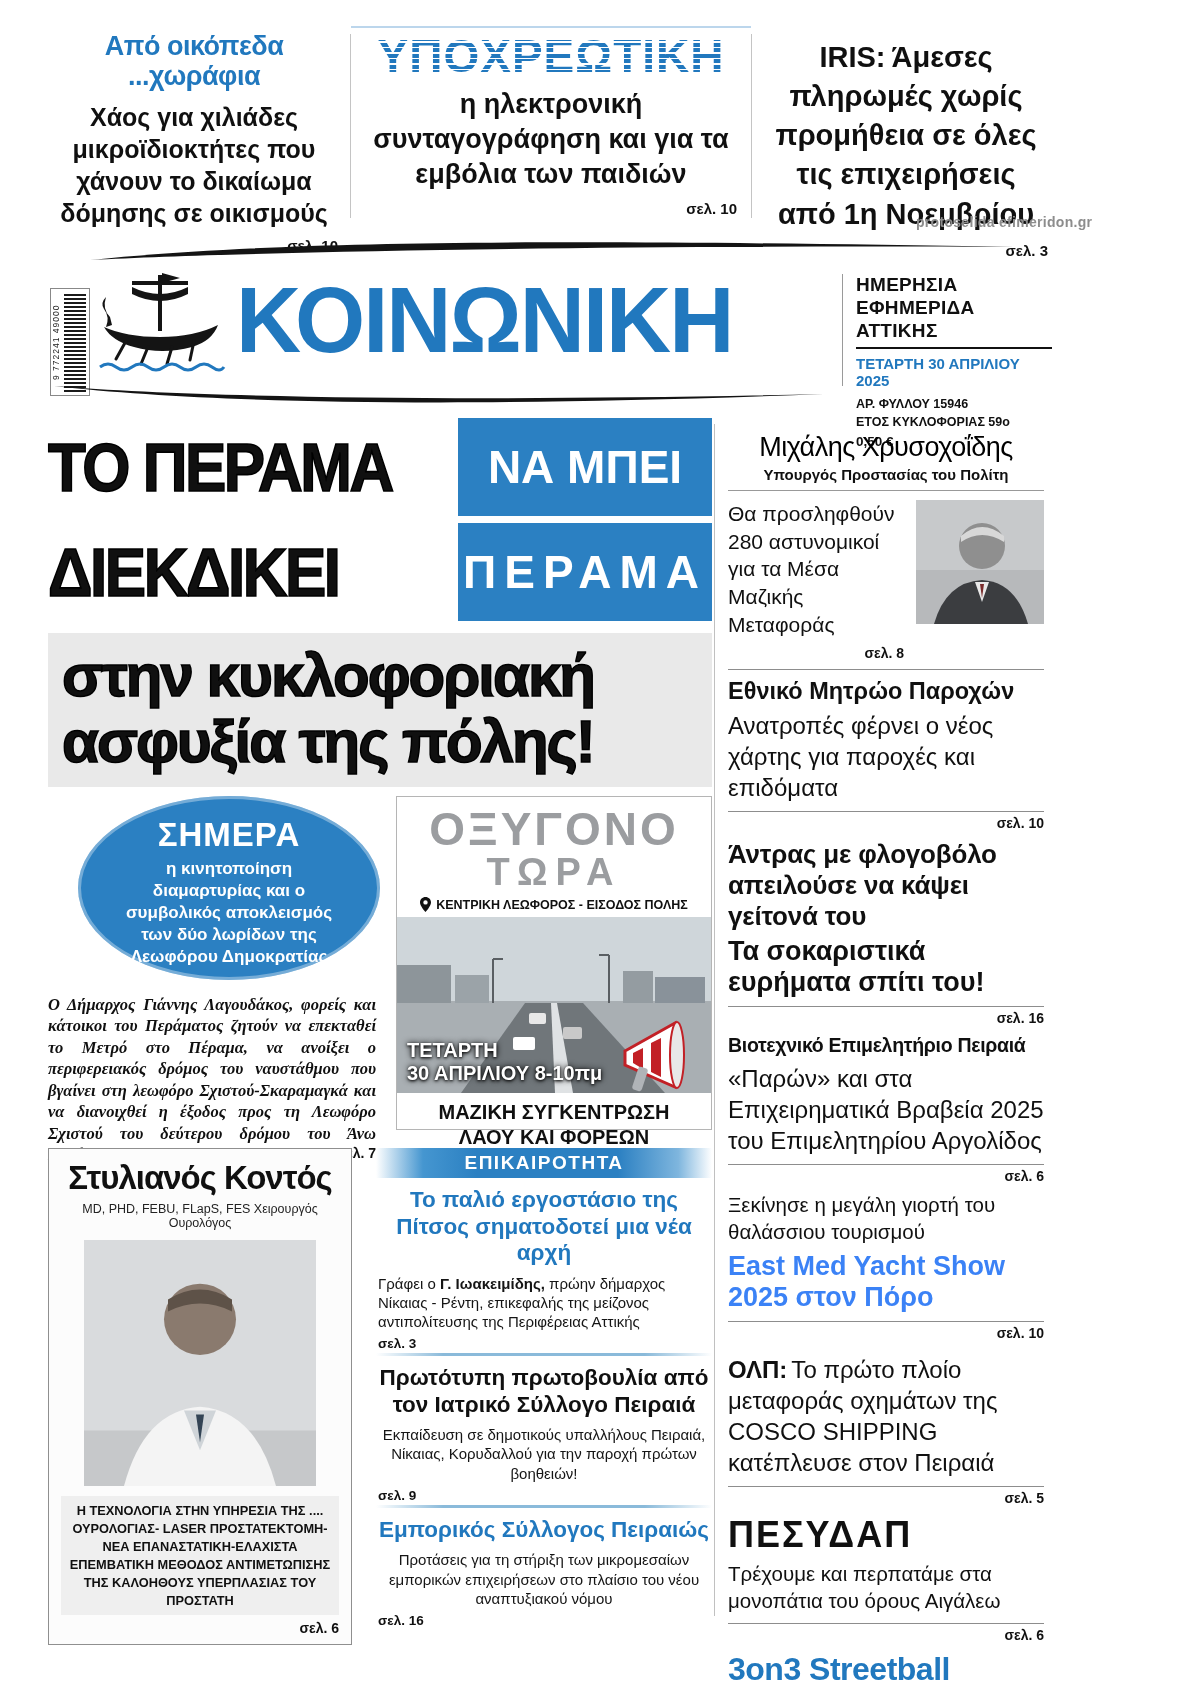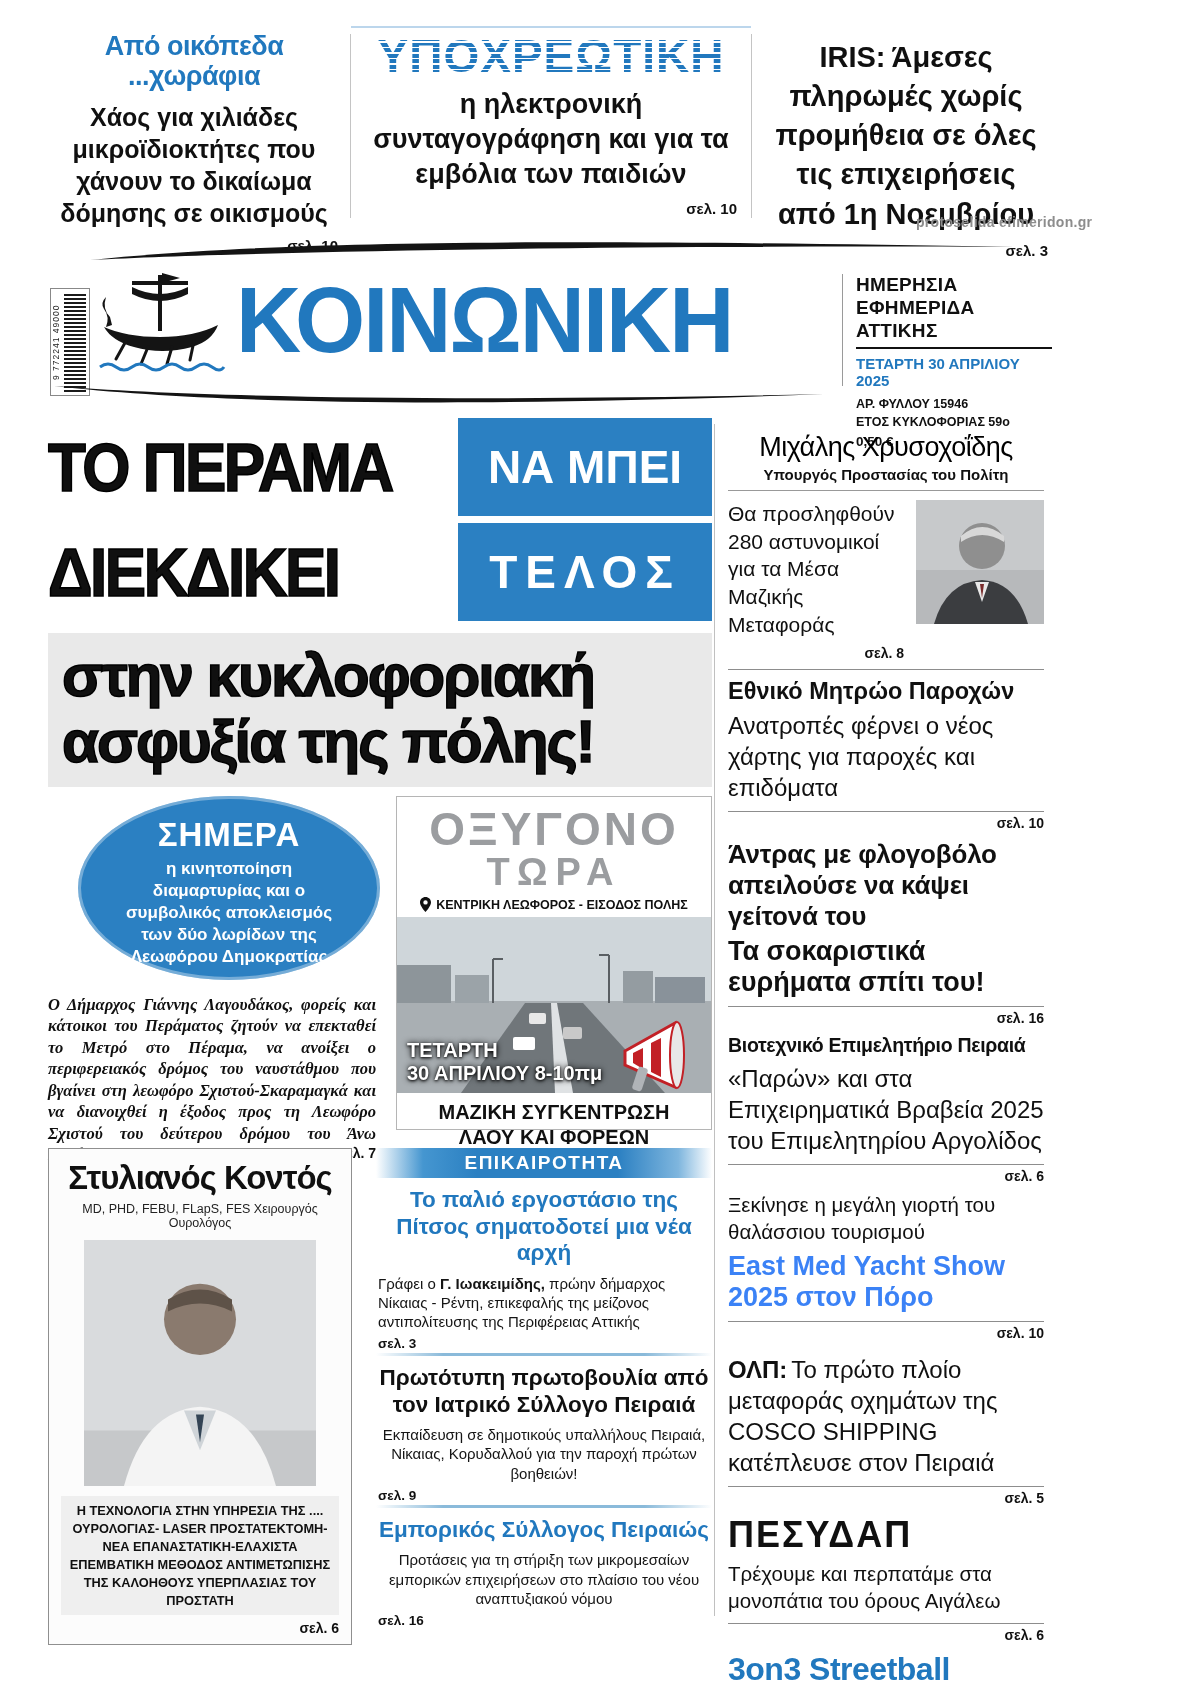--- a/index.html
+++ b/index.html
@@ -188,21 +188,21 @@
     </svg>
   </section>
 
   <section class="lead-block">
     <div class="lead-row">
       <div class="lead-black">ΤΟ ΠΕΡΑΜΑ</div>
       <div class="lead-blue">ΝΑ ΜΠΕΙ</div>
     </div>
     <div class="lead-row">
       <div class="lead-black">ΔΙΕΚΔΙΚΕΙ</div>
-      <div class="lead-blue wide">ΤΕΛΟΣ</div>
+      <div class="lead-blue wide">ΠΕΡΑΜΑ</div>
     </div>
     <div class="lead-sub">
       <div class="lead-sub-line">στην κυκλοφοριακή</div>
       <div class="lead-sub-line">ασφυξία της πόλης!</div>
     </div>
   </section>
 
   <section class="mid-row">
     <div class="mid-left">
       <div class="ellipse">

